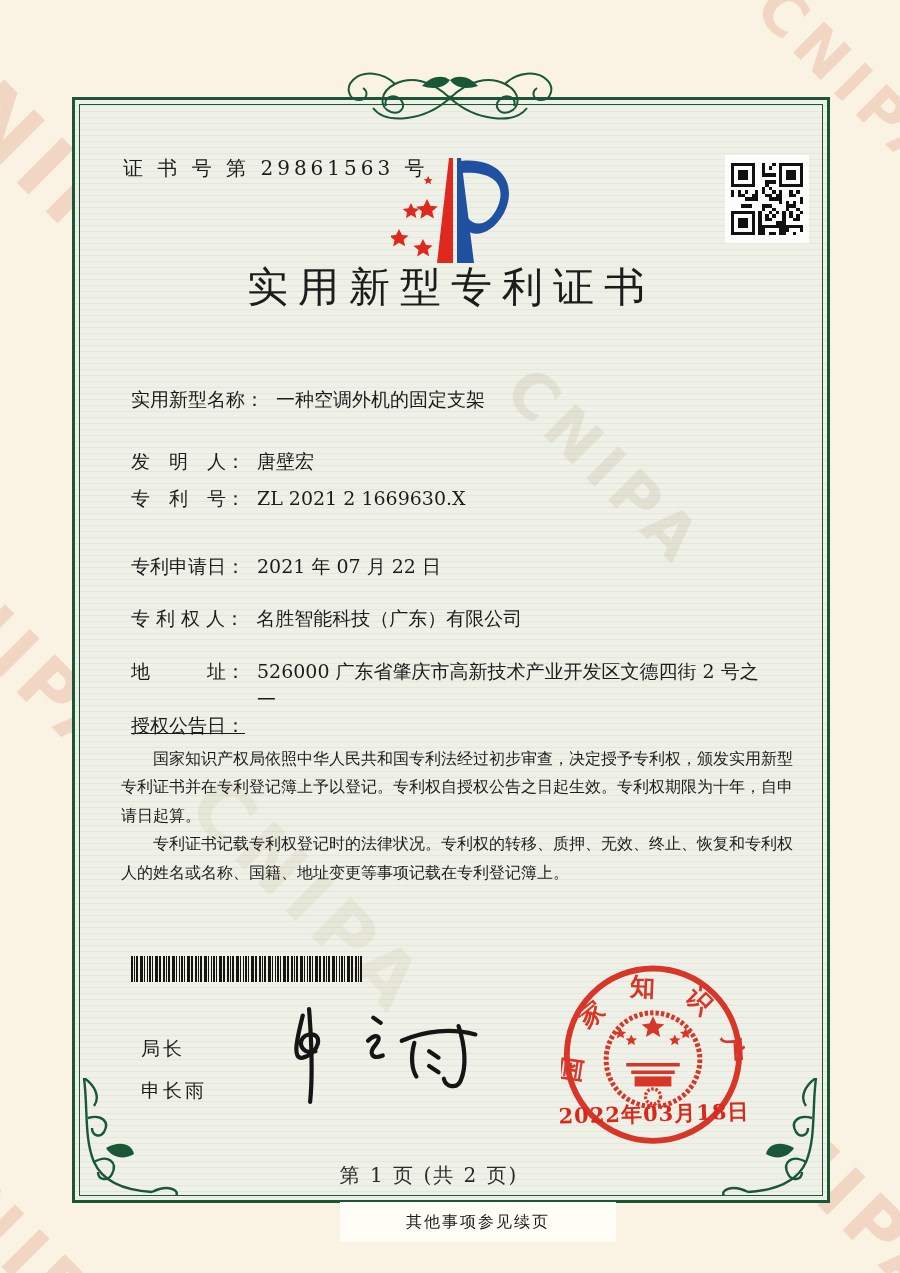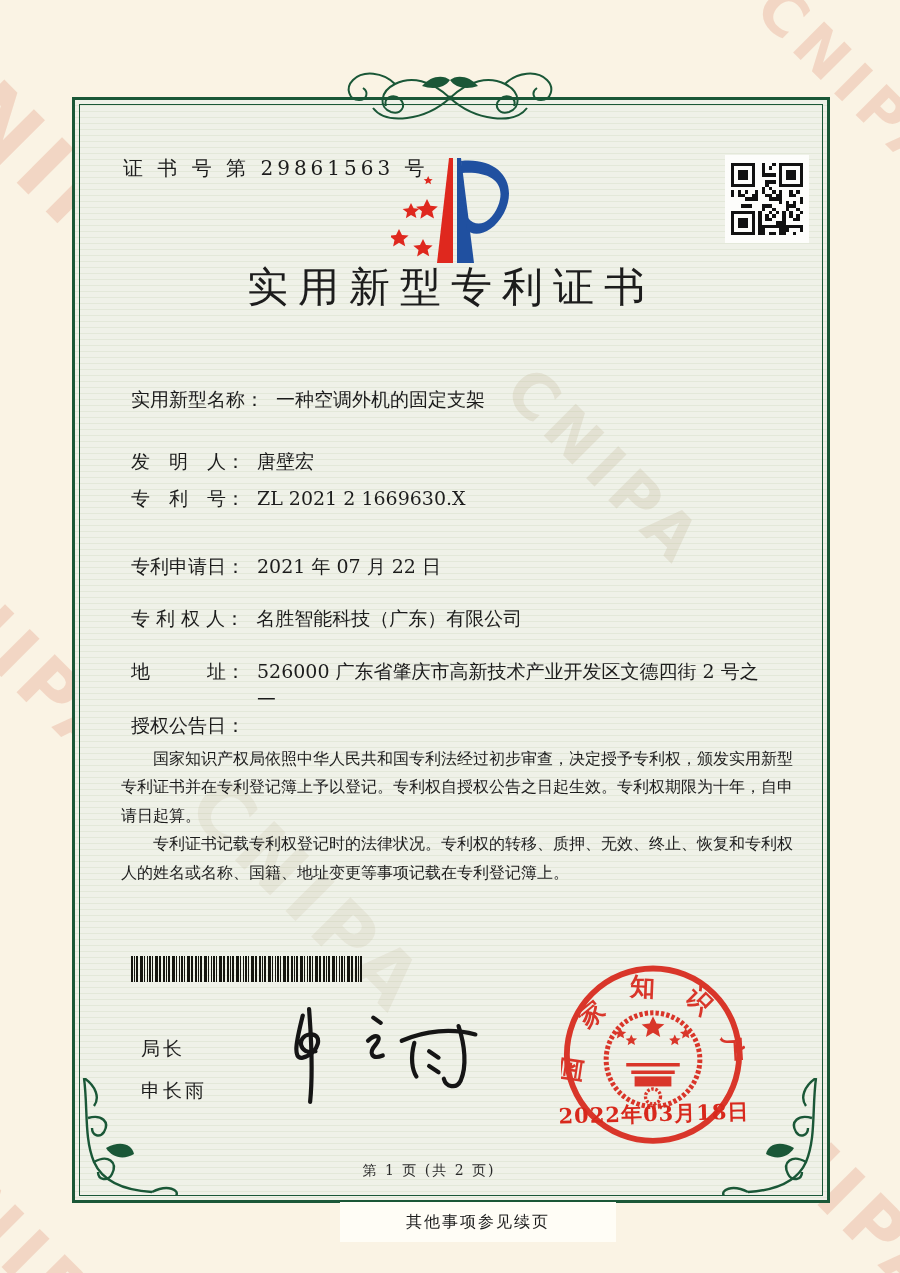--- a/index.html
+++ b/index.html
@@ -27,36 +27,36 @@
   .cert-no{position:absolute;left:48px;top:55px;font-size:20px;letter-spacing:4px;}
   .logo{position:absolute;left:316px;top:53px;width:132px;height:114px;}
   .qr-wrap{position:absolute;left:650px;top:55px;width:84px;height:88px;background:#fdfdfb;}
   .qr-wrap svg{position:absolute;left:6px;top:8px;width:72px;height:72px;}
   .title{position:absolute;left:0;top:160px;width:100%;text-align:center;
     font-size:41px;font-weight:400;letter-spacing:10px;}
   .row{position:absolute;left:56px;right:40px;display:flex;font-size:19px;line-height:1.45;gap:12px;}
   .row .lbl{white-space:pre;flex:0 0 auto;}
   .row .val{flex:0 1 auto;}
   .row-addr .val{max-width:506px;}
-  .grant{position:absolute;left:56px;right:20px;top:613px;display:flex;font-size:19px;}
+  .grant{position:absolute;left:56px;right:20px;top:613px;display:flex;font-size:19px;text-decoration:underline;}
   .grant .pair{display:flex;white-space:pre;}
   .grant .pair2{margin-left:74px;}
   .paras{position:absolute;left:46px;right:34px;top:645px;font-size:16px;
     line-height:1.78;text-align:justify;}
   .paras p{margin:0;text-indent:2em;}
   .barcode{position:absolute;left:56px;top:856px;width:235px;height:26px;}
   .sig-title{position:absolute;left:66px;top:936px;font-size:19px;letter-spacing:3px;}
   .sig-name{position:absolute;left:66px;top:978px;font-size:19px;letter-spacing:3px;}
   .sig-svg{position:absolute;left:190px;top:905px;width:225px;height:100px;}
   .seal{position:absolute;left:486px;top:861px;width:184px;height:184px;opacity:.93;z-index:5;}
   .seal-date{position:absolute;left:466px;top:1000px;width:226px;text-align:center;
     font-size:21px;color:#d8281c;letter-spacing:1px;font-weight:700;
     transform:rotate(-1.5deg);z-index:6;}
   .page-no{position:absolute;left:0;top:1062px;width:100%;text-align:center;
-    font-size:14px;letter-spacing:2px;transform:translateX(-22px);color:#2a2a2a;}
+    font-size:20px;letter-spacing:2px;transform:translateX(-22px);color:#2a2a2a;}
   .note-box{position:absolute;left:340px;top:1202px;width:276px;height:40px;
     background:#fffdf6;text-align:center;line-height:40px;font-size:16px;
     letter-spacing:2px;z-index:2;}
   .ornament{position:absolute;z-index:2;pointer-events:none;}
   .orn-top{left:327px;top:68px;width:246px;height:58px;}
   .orn-bl{left:76px;top:1078px;width:150px;height:118px;}
   .orn-br{left:674px;top:1078px;width:150px;height:118px;}
   svg text{font-family:"DejaVu Serif","Liberation Serif",serif;}
 </style>
 </head>

